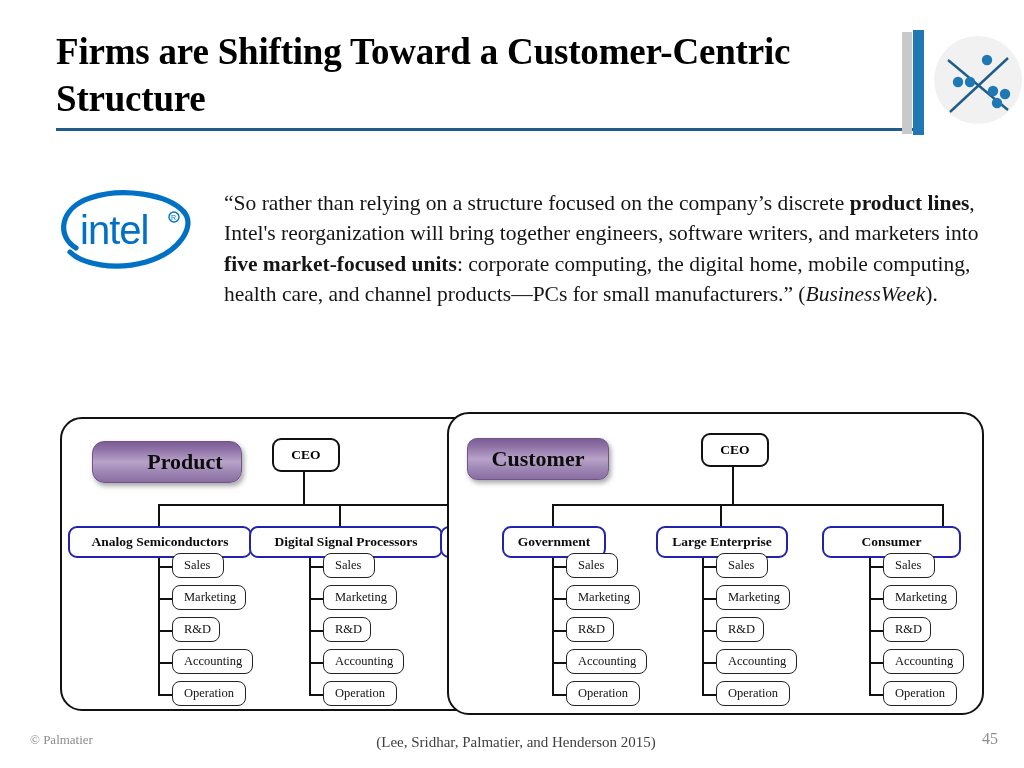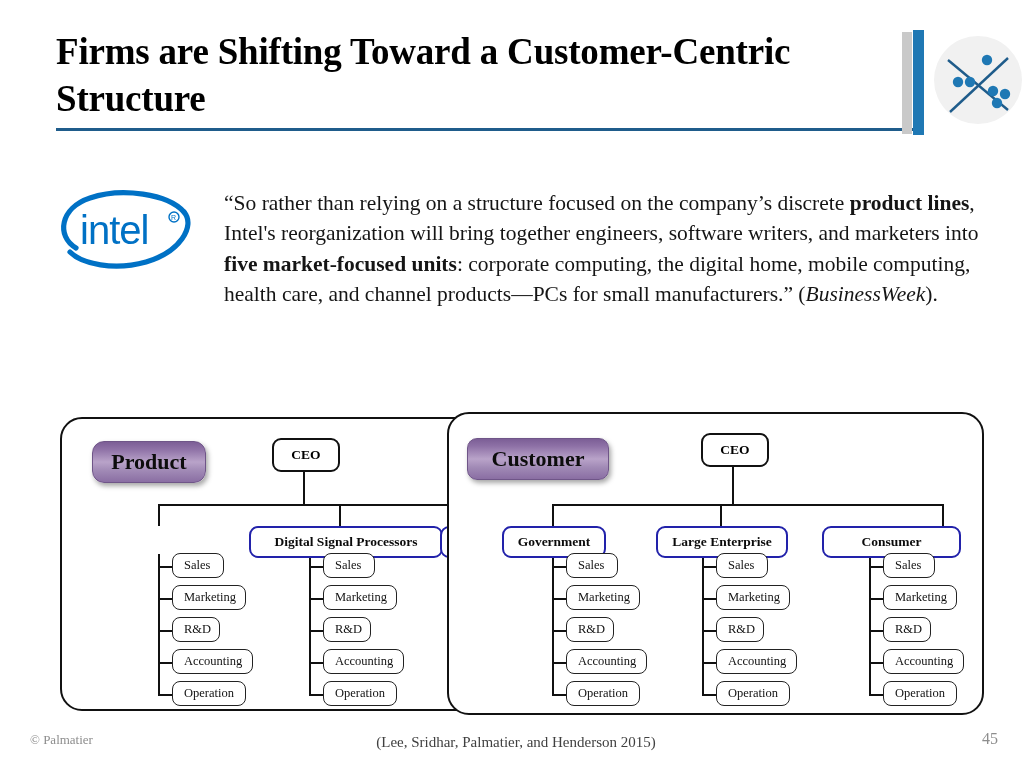--- a/index.html
+++ b/index.html
@@ -127,21 +127,21 @@
     box-shadow: 2px 3px 5px rgba(0,0,0,0.35);
     font-family: "Liberation Serif", serif;
     font-weight: bold;
     font-size: 22px;
     color: #0d0d0d;
     display: flex;
     align-items: center;
     justify-content: center;
     z-index: 5;
   }
-  .badge-left  { left: 30px; top: 22px; width: 112px; height: 40px; }
+  .badge-left  { left: 30px; top: 22px; width: 112px; height: 40px; padding-left: 36px; }
   .badge-right { left: 18px; top: 24px; width: 140px; height: 40px; border-radius: 10px; }
 
   
   .ceo-box {
     position: absolute;
     border: 2px solid #111111;
     border-radius: 9px;
     background: #ffffff;
     font-family: "Liberation Serif", serif;
     font-weight: bold;
@@ -255,20 +255,21 @@
       <div class="ceo-box" style="left:210px; top:19px; width:64px; height:30px;">CEO</div>
 
       <div class="ln-v" style="left:241px; top:49px; height:37px;"></div>
 
       <div class="ln-h" style="left:96px; top:85px; width:330px;"></div>
 
       <div class="ln-v" style="left:96px; top:85px; height:22px;"></div>
       <div class="ln-v" style="left:277px; top:85px; height:22px;"></div>
       <div class="ln-v" style="left:425px; top:85px; height:22px;"></div>
 
+      <div class="div-box" style="left:6px; top:107px; width:180px; height:28px;">Analog Semiconductors</div>
       <div class="div-box" style="left:187px; top:107px; width:190px; height:28px;">Digital Signal Processors</div>
       <div class="div-box" style="left:378px; top:107px; width:120px; height:28px;">Memory</div>
 
       <div class="ln-v" style="left:96px; top:135px; height:140px;"></div>
       <div class="ln-h" style="left:96px; top:147px; width:14px;"></div>
       <div class="ln-h" style="left:96px; top:179px; width:14px;"></div>
       <div class="ln-h" style="left:96px; top:211px; width:14px;"></div>
       <div class="ln-h" style="left:96px; top:243px; width:14px;"></div>
       <div class="ln-h" style="left:96px; top:275px; width:14px;"></div>
       <div class="sub-box" style="left:110px; top:134px; width:52px; height:25px;">Sales</div>

